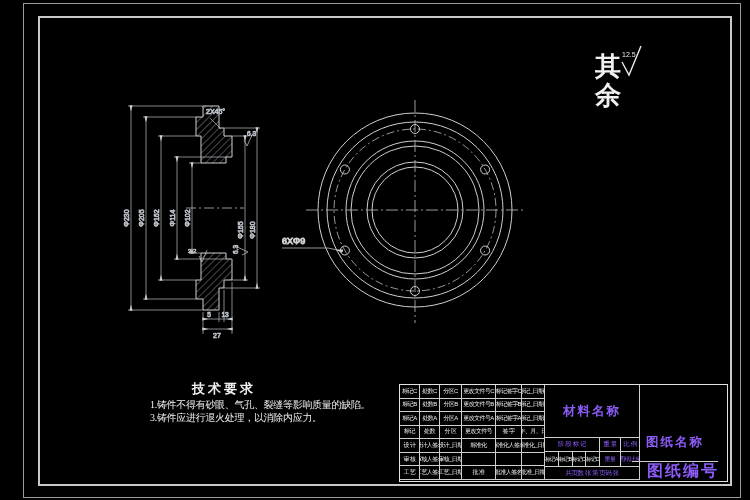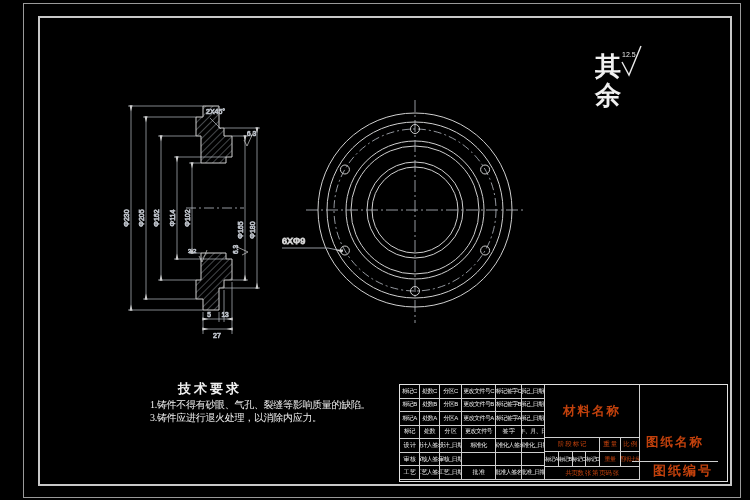--- a/index.html
+++ b/index.html
@@ -7,32 +7,32 @@
   body{width:750px;height:500px;background:#000;position:relative;overflow:hidden;
        font-family:"Liberation Sans", sans-serif;color:var(--tx);}
   .abs{position:absolute;}
   #outer-border{left:23px;top:3px;width:716px;height:493px;border:1px solid #9a9a9a;}
   #inner-frame{left:38px;top:16px;width:690px;height:466px;border:2px solid #c8c8c8;}
   
   #surface-note{left:595px;top:52px;width:26px;font-size:26px;font-weight:bold;
      line-height:1.12;word-break:break-all;letter-spacing:0;}
   
   #techreq{left:150px;top:380px;width:252px;}
-  #techreq .hd{margin-left:28px;font-size:13px;font-weight:bold;letter-spacing:3px;}
+  #techreq .hd{margin-left:42px;font-size:13px;font-weight:bold;letter-spacing:3px;}
   #techreq .it{font-size:10px;line-height:13px;white-space:nowrap;letter-spacing:-0.3px;font-family:Liberation Serif, serif;}
   
   #titleblock{left:399px;top:384px;width:329px;height:98px;border:1.5px solid #e2e2e2;box-sizing:border-box;}
   .tb-inner{position:absolute;left:0;top:0;width:326px;height:95px;}
   .revgrid{position:absolute;left:0;top:0;width:145px;height:95px;display:grid;
      grid-template-columns:20px 20px 22px 34px 26px 23px;grid-template-rows:repeat(7,1fr);}
   .tcell{border-right:1px solid var(--ln);border-bottom:1px solid var(--ln);box-sizing:border-box;
      display:flex;align-items:center;justify-content:center;font-size:6px;letter-spacing:-0.6px;
      color:#eee;overflow:hidden;white-space:nowrap;}
   .mcell{position:absolute;box-sizing:border-box;display:flex;align-items:center;justify-content:center;
-     color:#c2410c;overflow:hidden;white-space:nowrap;border-right:1px solid var(--ln);border-bottom:1px solid var(--ln);}
+     color:#8b5cf6;overflow:hidden;white-space:nowrap;border-right:1px solid var(--ln);border-bottom:1px solid var(--ln);}
   .big{font-size:12.5px;font-weight:bold;letter-spacing:2px;}
   .sm{font-size:6px;letter-spacing:-0.5px;}
   svg text{fill:#e8e8e8;}
 </style>
 </head>
 <body>
 
 <div class="abs" id="outer-border"></div>
 <div class="abs" id="inner-frame"></div>
 
@@ -203,15 +203,15 @@
         <div class="tcell" style="flex: 1 1 0%; font-size: 5.5px;">标记A</div>
         <div class="tcell" style="flex: 1 1 0%; font-size: 5.5px;">标记B</div>
         <div class="tcell" style="flex: 1 1 0%; font-size: 5.5px;">标记C</div>
         <div class="tcell" style="flex: 1 1 0%; font-size: 5.5px;">标记D</div>
       </div>
     <div class="mcell sm" style="left:200px;top:67px;width:21px;height:15px;">重量</div>
     <div class="mcell sm" style="left:221px;top:67px;width:19px;height:15px;">图纸比例</div>
     <div class="mcell sm" style="left:145px;top:82px;width:95px;height:13px;font-size:6.5px;">共页数 张  第 页码 张</div>
 
     <div class="mcell big" style="left:232px;top:39px;width:86px;height:38px;border-right:none;">图纸名称</div>
-    <div class="mcell big" style="left:240px;top:77px;width:86px;height:18px;border-right:none;border-bottom:none;font-size:13px;">图纸编号</div>
+    <div class="mcell big" style="left:240px;top:77px;width:86px;height:18px;border-right:none;border-bottom:none;font-size:16px;">图纸编号</div>
   </div>
 </div>
 
 </body></html>

